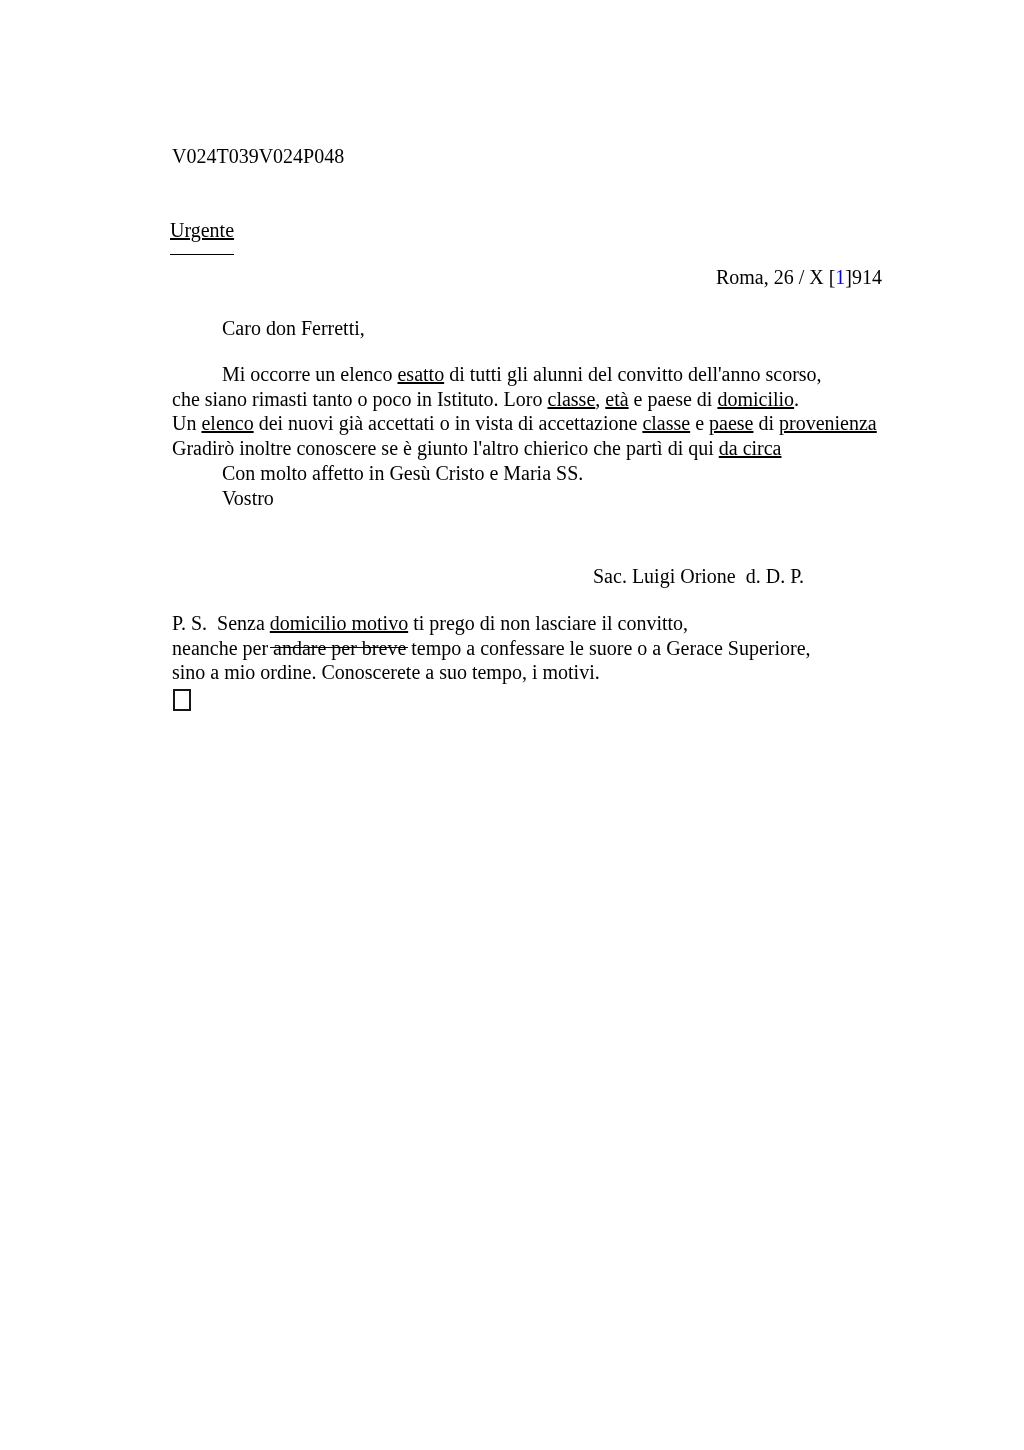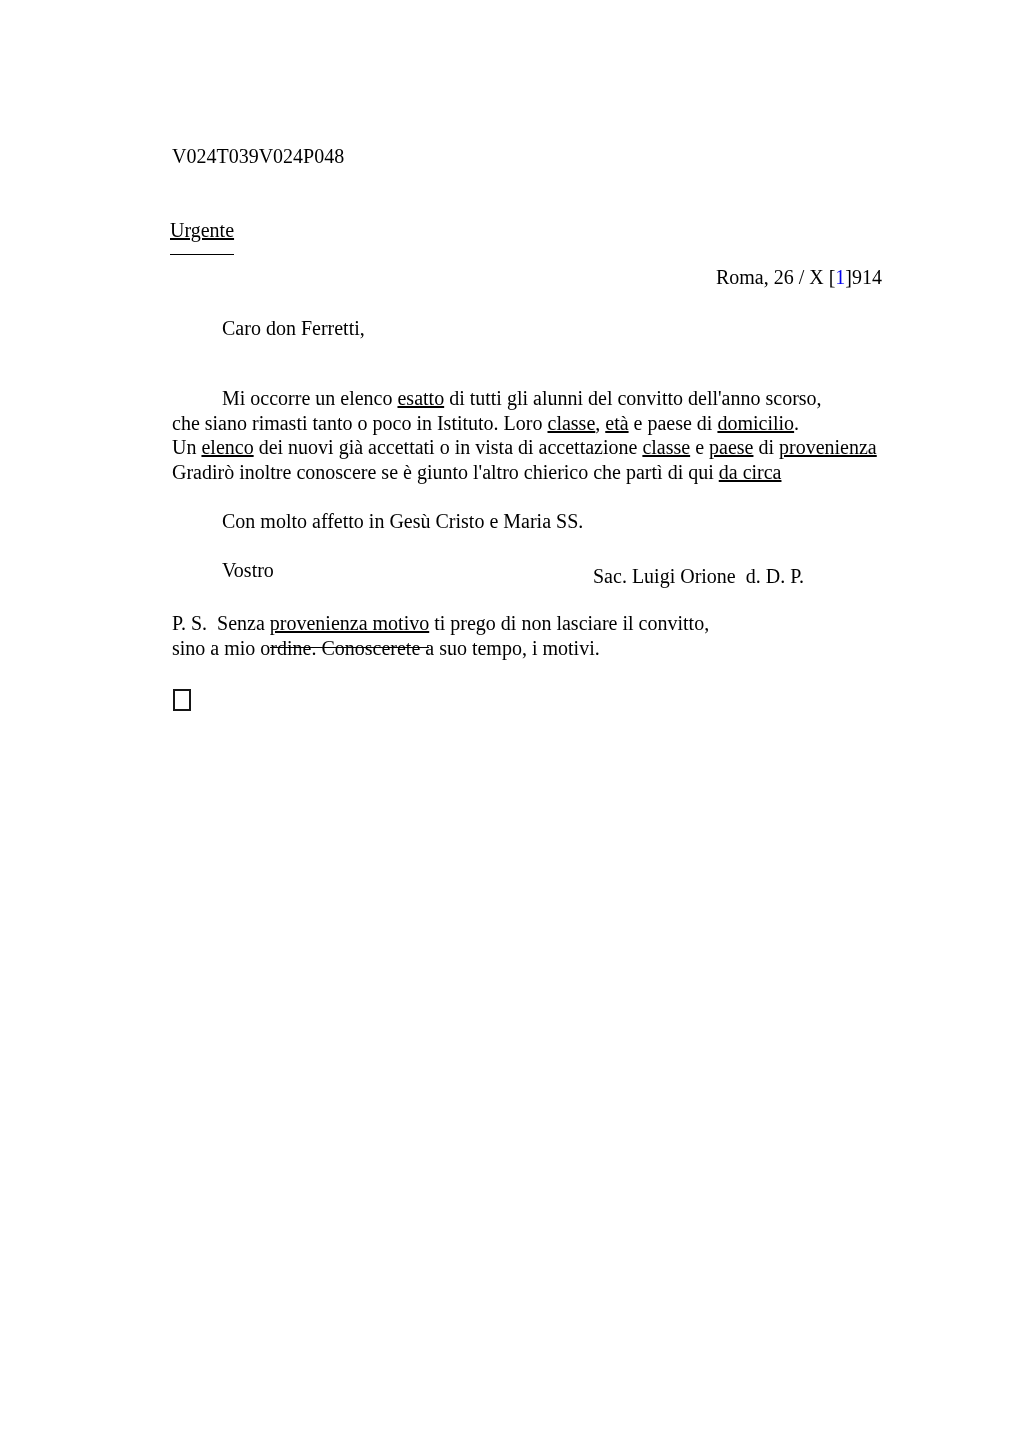--- a/index.html
+++ b/index.html
@@ -13,21 +13,21 @@
     color: #000000;
     overflow: hidden;
   }
   .abs { position: absolute; }
   .codes {
     display: flex;
     justify-content: flex-start;
   }
   .lines { line-height: 24.7px; }
   .line { white-space: pre; }
-  .line.indent { padding-left: 50px; margin-top: 24px; }
+  .line.indent { padding-left: 50px; }
   .sig { white-space: pre; }
   .u {
     text-decoration: underline;
     text-decoration-thickness: 1.5px;
   }
   .u2 {
     text-decoration: underline;
     text-decoration-thickness: 1.5px;
     border-bottom: 1.5px solid currentColor;
     padding-bottom: 13px;
@@ -59,19 +59,20 @@
     <div class="line"><span>che siano rimasti tanto o poco in Istituto. Loro </span><span class="u">classe</span><span>, </span><span class="u">età</span><span> e paese di </span><span class="u">domicilio</span><span>.</span></div>
     <div class="line"><span>Un </span><span class="u">elenco</span><span> dei nuovi già accettati o in vista di accettazione </span><span class="u">classe</span><span> e </span><span class="u">paese</span><span> di </span><span class="u">provenienza</span></div>
     <div class="line"><span>Gradirò inoltre conoscere se è giunto l'altro chierico che partì di qui </span><span class="u">da circa</span></div>
     <div class="line indent"><span>Con molto affetto in Gesù Cristo e Maria SS.</span></div>
     <div class="line indent"><span>Vostro</span></div>
   </div>
 
 <div class="abs sig" style="left:593px; top:565px;">Sac. Luigi Orione  d. D. P.</div>
 
 <div class="abs lines" style="left:172px; top:611px;">
-    <div class="line"><span>P. S.  Senza </span><span class="u2">provenienza motivo</span><span> ti prego di non lasciare il convitto,</span></div>
+    <div class="line"><span>P. S.  Senza </span><span class="u2">domicilio motivo</span><span> ti prego di non lasciare il convitto,</span></div>
+    <div class="line"><span>neanche per andare per breve tempo a confessare le suore o a Gerace Superiore,</span></div>
     <div class="line"><span>sino a mio ordine. Conoscerete a suo tempo, i motivi.</span></div>
   </div>
 
 <div class="abs" style="left:173px; top:689px;">
   <div class="empty-box"></div>
 </div>
 
 </body></html>

